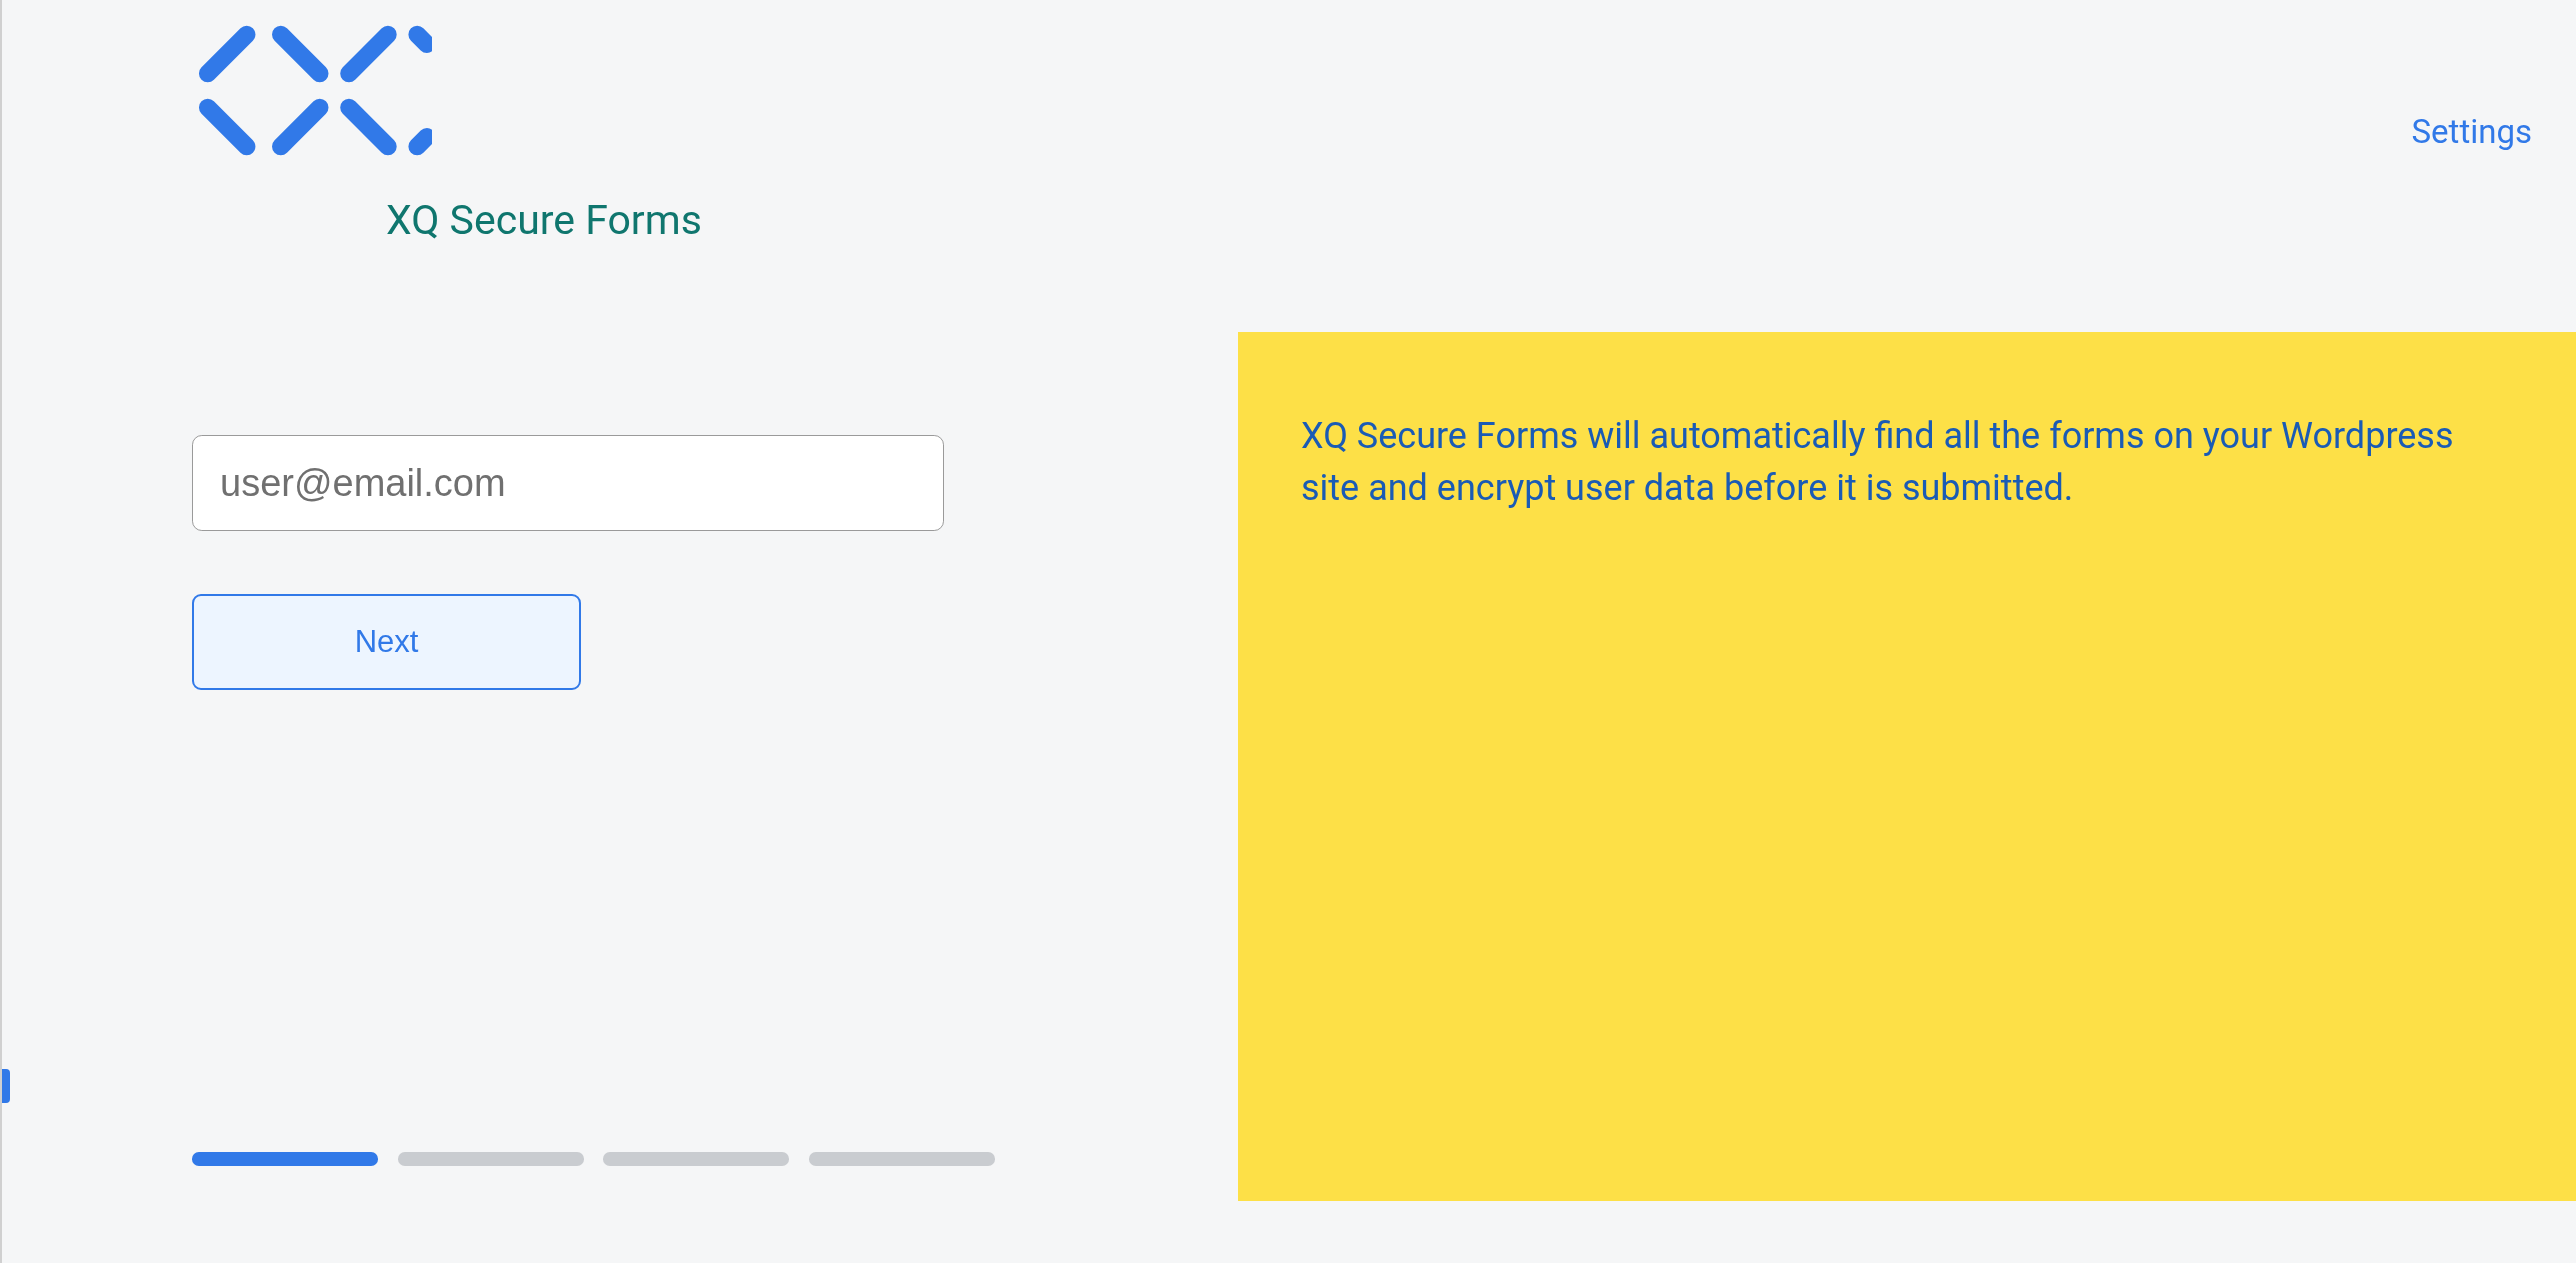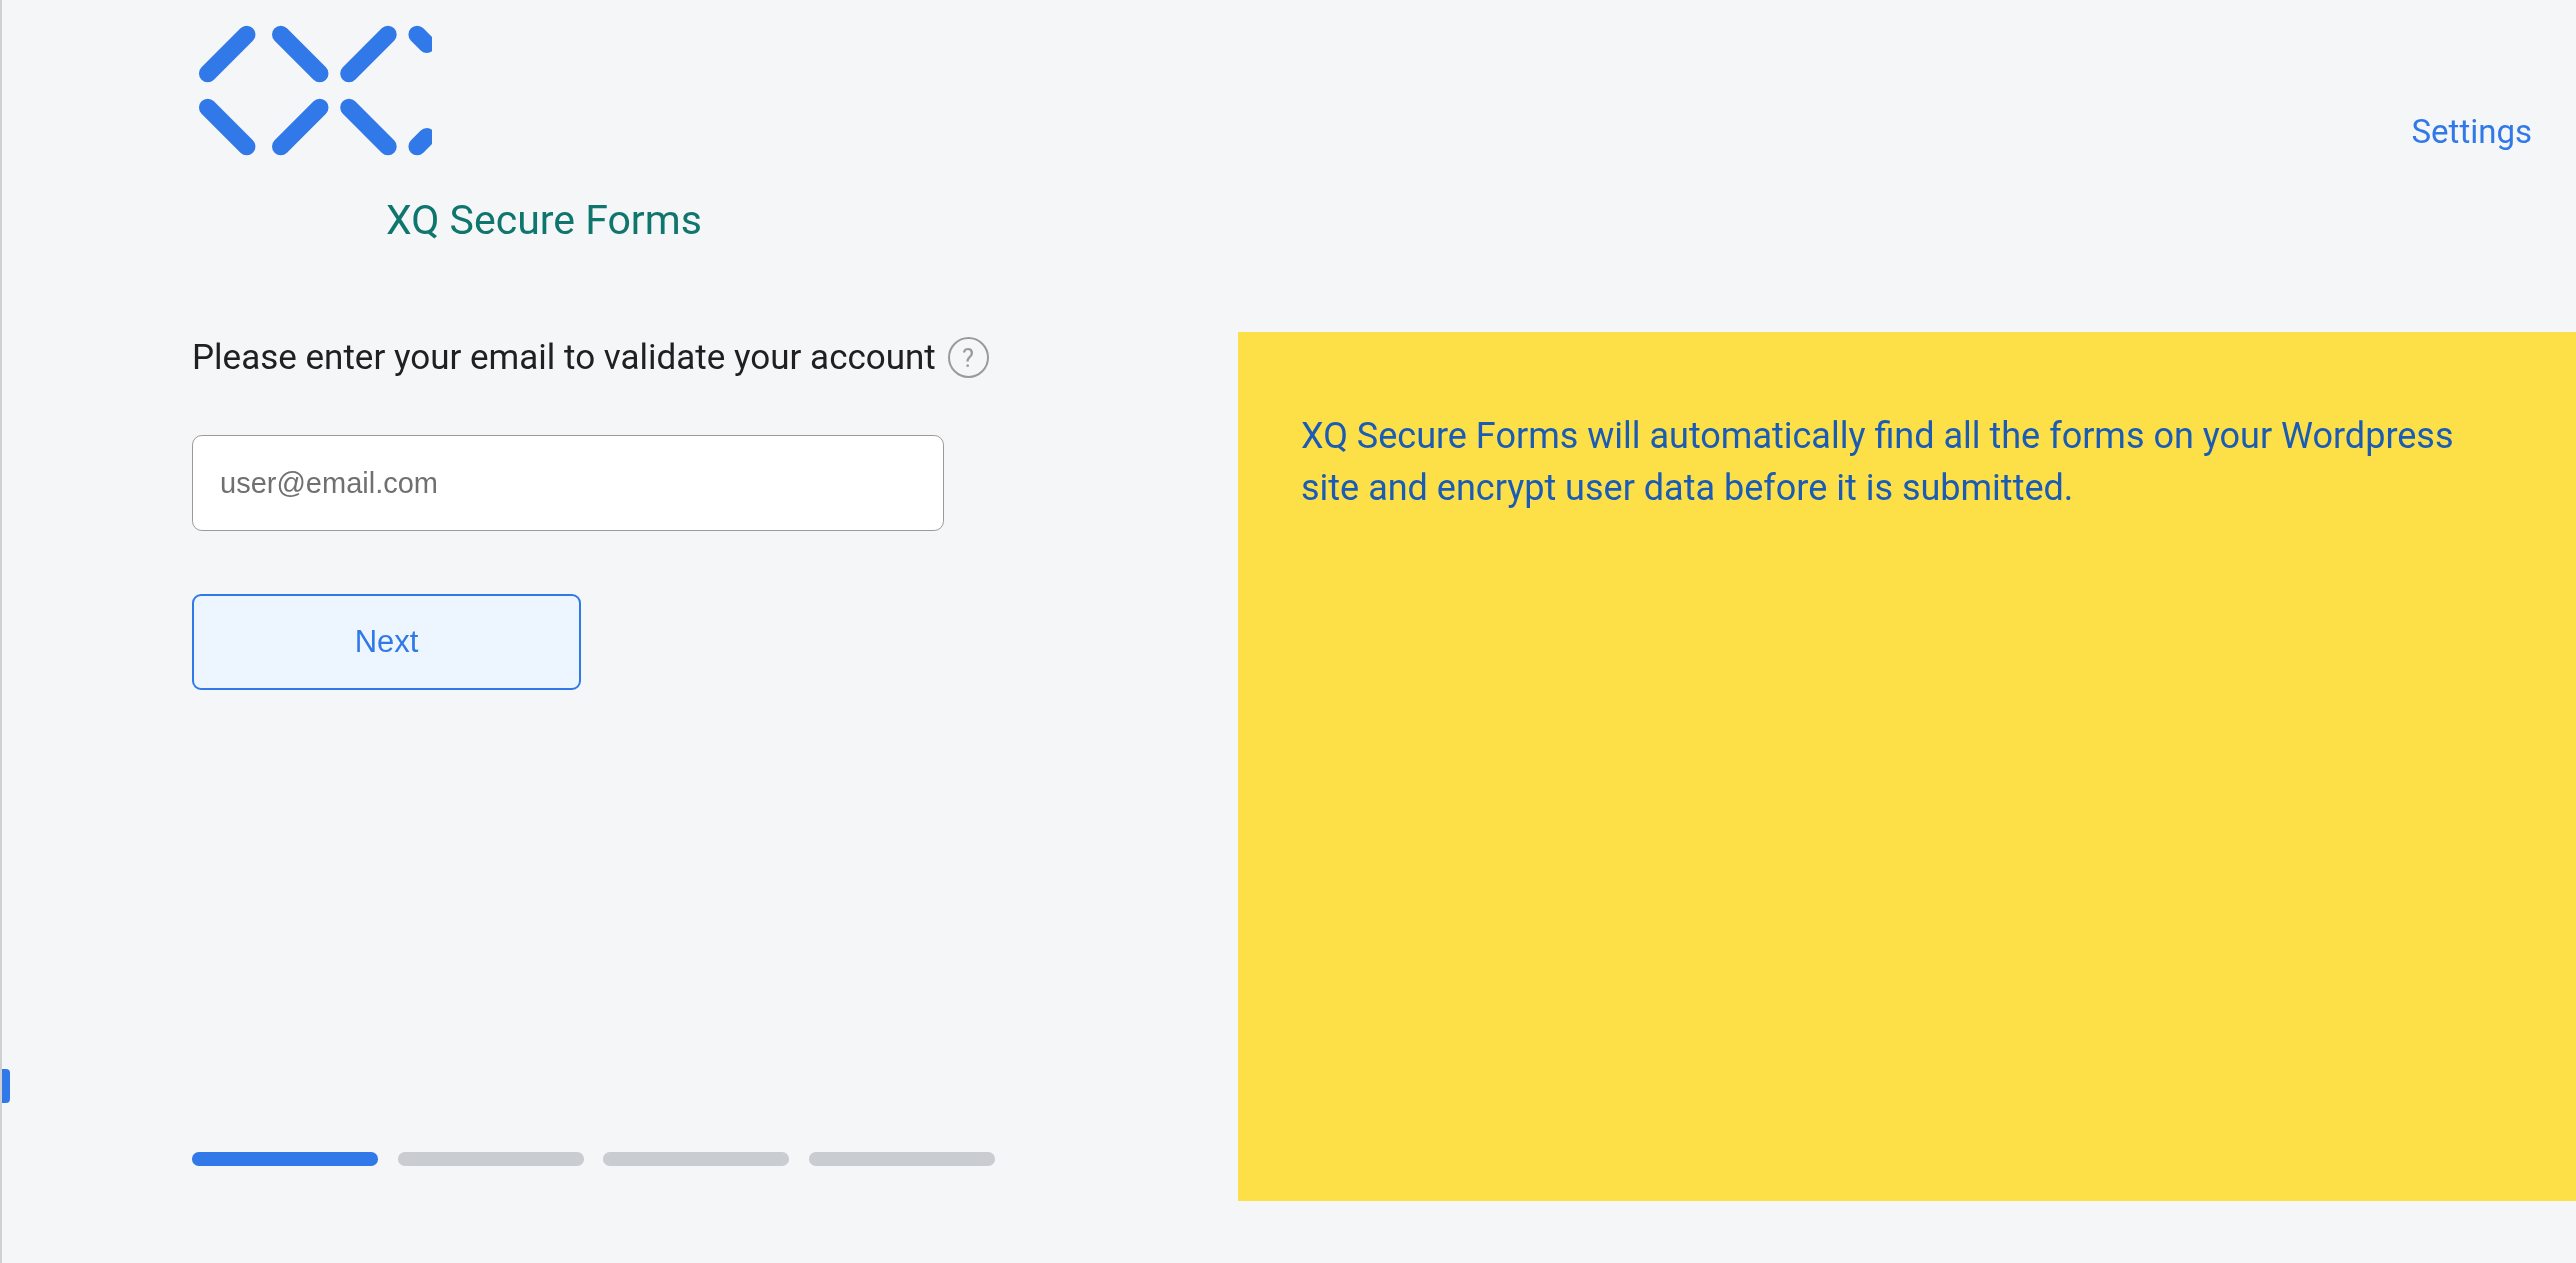--- a/index.html
+++ b/index.html
@@ -80,21 +80,21 @@
     .email-input {
       position: absolute;
       left: 190px;
       top: 435px;
       width: 752px;
       height: 96px;
       border: 1.5px solid #9a9a9a;
       border-radius: 9.8px;
       background: #ffffff;
       padding: 0 27px;
-      font-size: 29px;
+      font-size: 38px;
       color: #303030;
       outline: none;
     }
     
     .email-input::placeholder {
       color: #707070;
     }
     
     .next-button {
       position: absolute;
@@ -181,24 +181,20 @@
         <line x1="165" y1="95" x2="205" y2="135"></line>
         <line x1="235" y1="135" x2="245" y2="125"></line>
       </g>
     </svg>
   </div>
 
   <a class="settings-link">Settings</a>
 
   <h1 class="title">XQ Secure Forms</h1>
 
-  <div class="prompt-row">
-    <span class="prompt-text">Please enter your email to validate your account</span>
-    <span class="help-icon">?</span>
-  </div>
 
   <input type="text" class="email-input" placeholder="user@email.com" style="">
 
   <button class="next-button">Next</button>
 
   <div class="info-panel">
     <p class="info-para">XQ Secure Forms will automatically find all the forms on your Wordpress site and encrypt user data before it is submitted.</p>
   </div>
 
   <div class="progress-bar">

